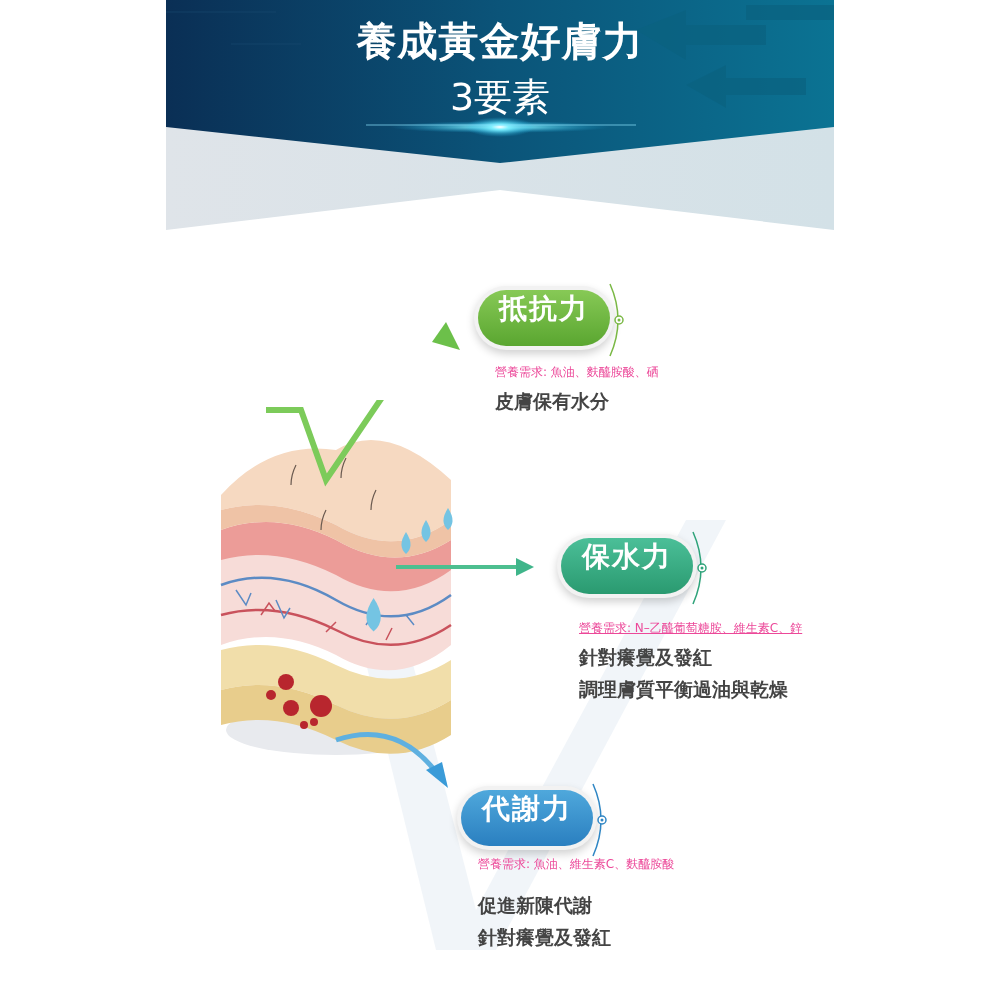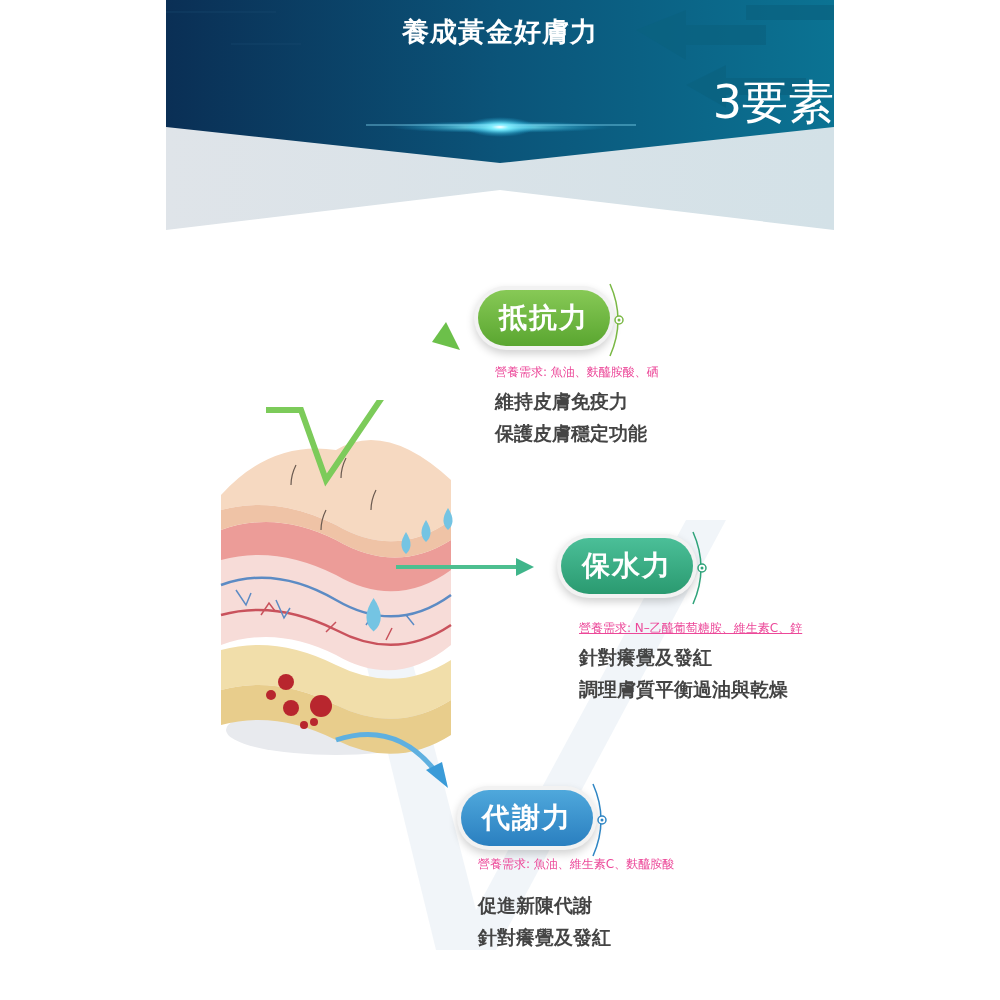--- a/index.html
+++ b/index.html
@@ -4,25 +4,25 @@
 <style>
   html, body { margin:0; padding:0; }
   body { width:1000px; height:1000px; background:#ffffff; position:relative; overflow:hidden;
          font-family:"DejaVu Sans", "Liberation Sans", sans-serif; }
   .page { position:absolute; left:166px; top:0; width:668px; height:1000px; background:#fff; overflow:hidden; }
 
   
   .banner { position:absolute; left:0; top:0; width:668px; height:230px; }
   .banner svg { position:absolute; left:0; top:0; }
   .title { position:absolute; left:0; width:668px; text-align:center; color:#fff; }
-  .title-main { top:14px; font-size:27px; font-weight:bold; letter-spacing:1px; }
-  .title-sub { top:72px; font-size:46px;text-align:right; }
+  .title-main { top:14px; font-size:40px; font-weight:bold; letter-spacing:1px; }
+  .title-sub { top:72px; font-size:38px; }
 
   
-  .pill { position:absolute; height:56px; border-radius:28px; display:flex; align-items:center; justify-content:center;
+  .pill { position:absolute; height:56px; border-radius:28px; display:flex; justify-content:center;
           color:#fff; font-size:28px; font-weight:bold; letter-spacing:2px;
           box-shadow:0 0 0 4px #f2f2f2, 0 4px 8px 4px rgba(0,0,0,0.18); }
   .pill-green { background:linear-gradient(#87c956, #5aa630); }
   .pill-teal { background:linear-gradient(#4bbf98, #2a9a70); }
   .pill-blue { background:linear-gradient(#4fa8dc, #2a7fc0); }
 
   .need { position:absolute; font-size:12px; color:#ec4899; }
   .desc { position:absolute; font-size:19px; font-weight:bold; color:#444; line-height:32px; }
   .abs { position:absolute; }
 </style>
@@ -127,22 +127,21 @@
   <div class="pill pill-green" style="left:312px;top:290px;width:132px;">
     <span>抵抗力</span>
   </div>
   <svg class="abs" style="left:440px;top:282px" width="24" height="76">
     <path d="M4,2 Q20,38 4,74" stroke="#7ab845" stroke-width="1.5" fill="none"></path>
     <circle cx="13" cy="38" r="4" fill="#fff" stroke="#7ab845" stroke-width="1.5"></circle>
     <circle cx="13" cy="38" r="1.5" fill="#7ab845"></circle>
   </svg>
   <div class="need" style="left:329px;top:364px;">營養需求: 魚油、麩醯胺酸、硒</div>
   <div class="desc" style="left:329px;top:385px;">
-    <div>維持皮膚免疫力</div>
-    <div>保護皮膚穩定功能</div>
+    <div>皮膚保有水分</div>
   </div>
 
   <div class="pill pill-teal" style="left:395px;top:538px;width:132px;">
     <span>保水力</span>
   </div>
   <svg class="abs" style="left:523px;top:530px" width="24" height="76">
     <path d="M4,2 Q20,38 4,74" stroke="#2fa37a" stroke-width="1.5" fill="none"></path>
     <circle cx="13" cy="38" r="4" fill="#fff" stroke="#2fa37a" stroke-width="1.5"></circle>
     <circle cx="13" cy="38" r="1.5" fill="#2fa37a"></circle>
   </svg>

